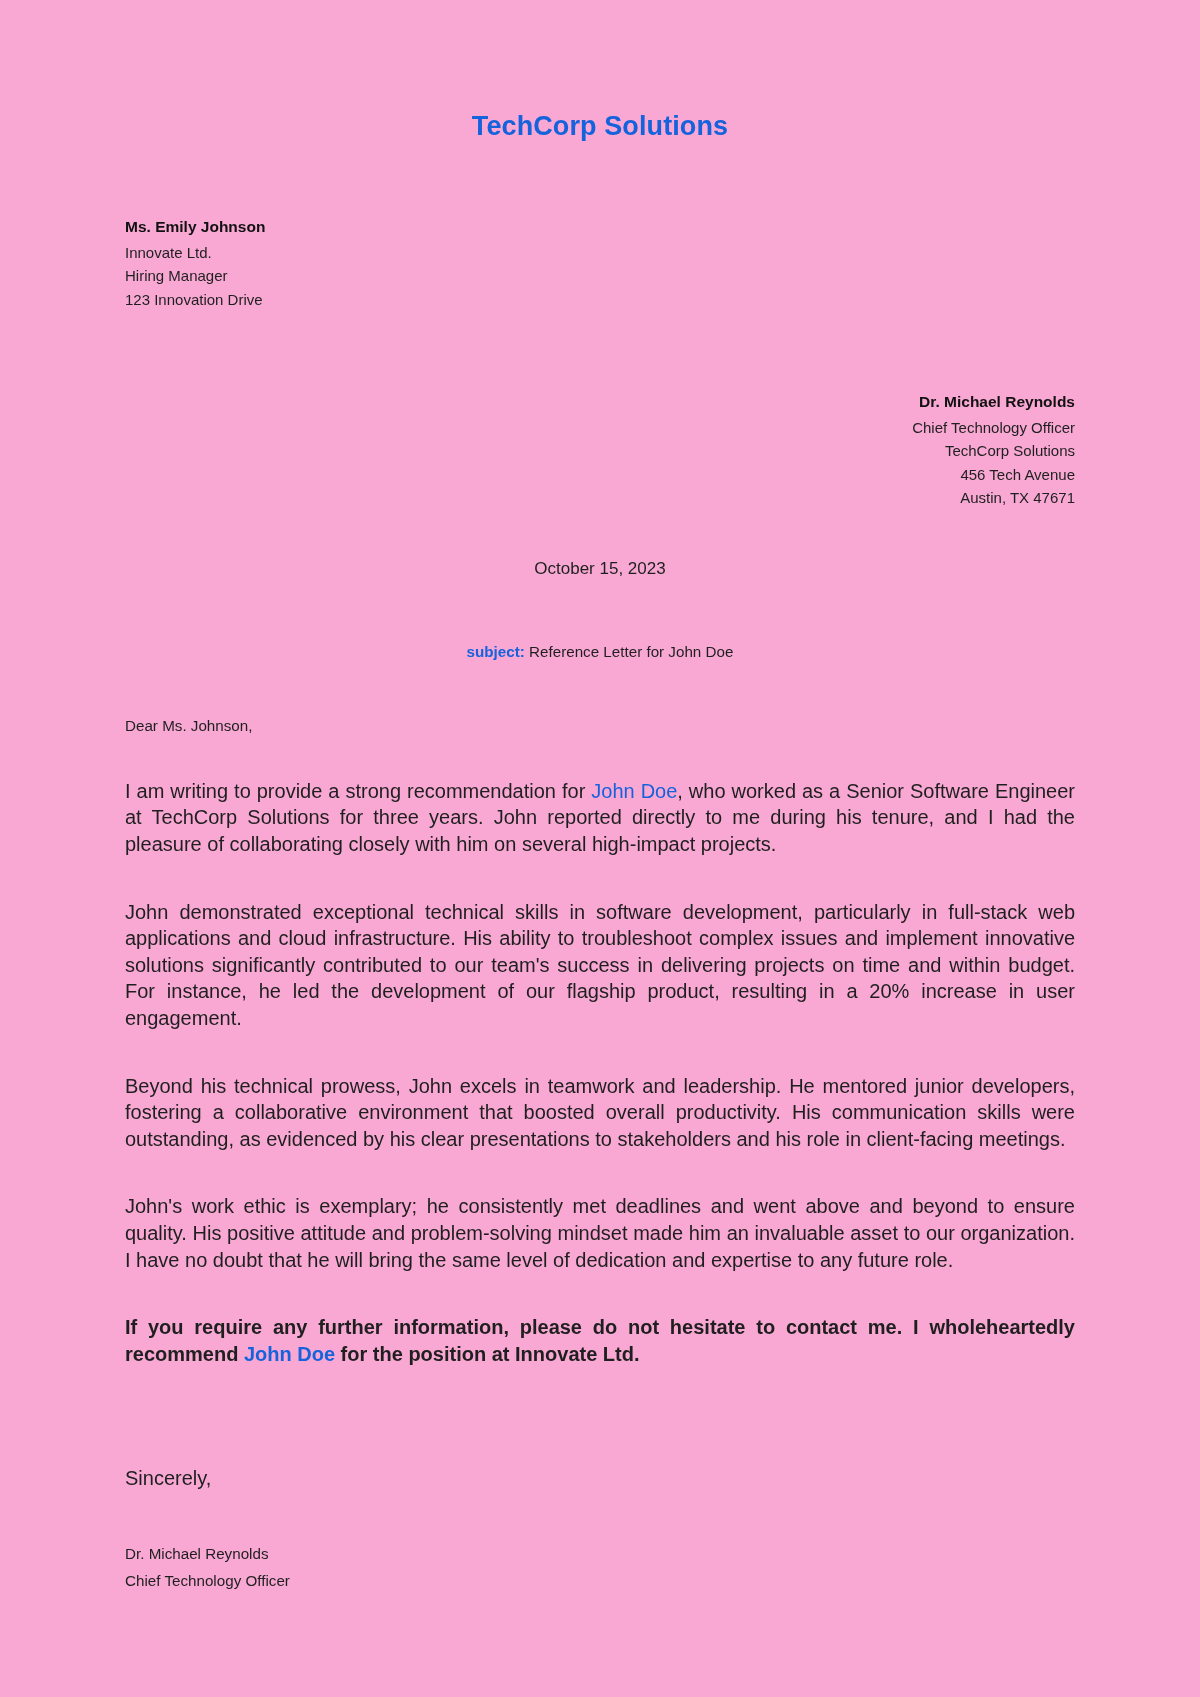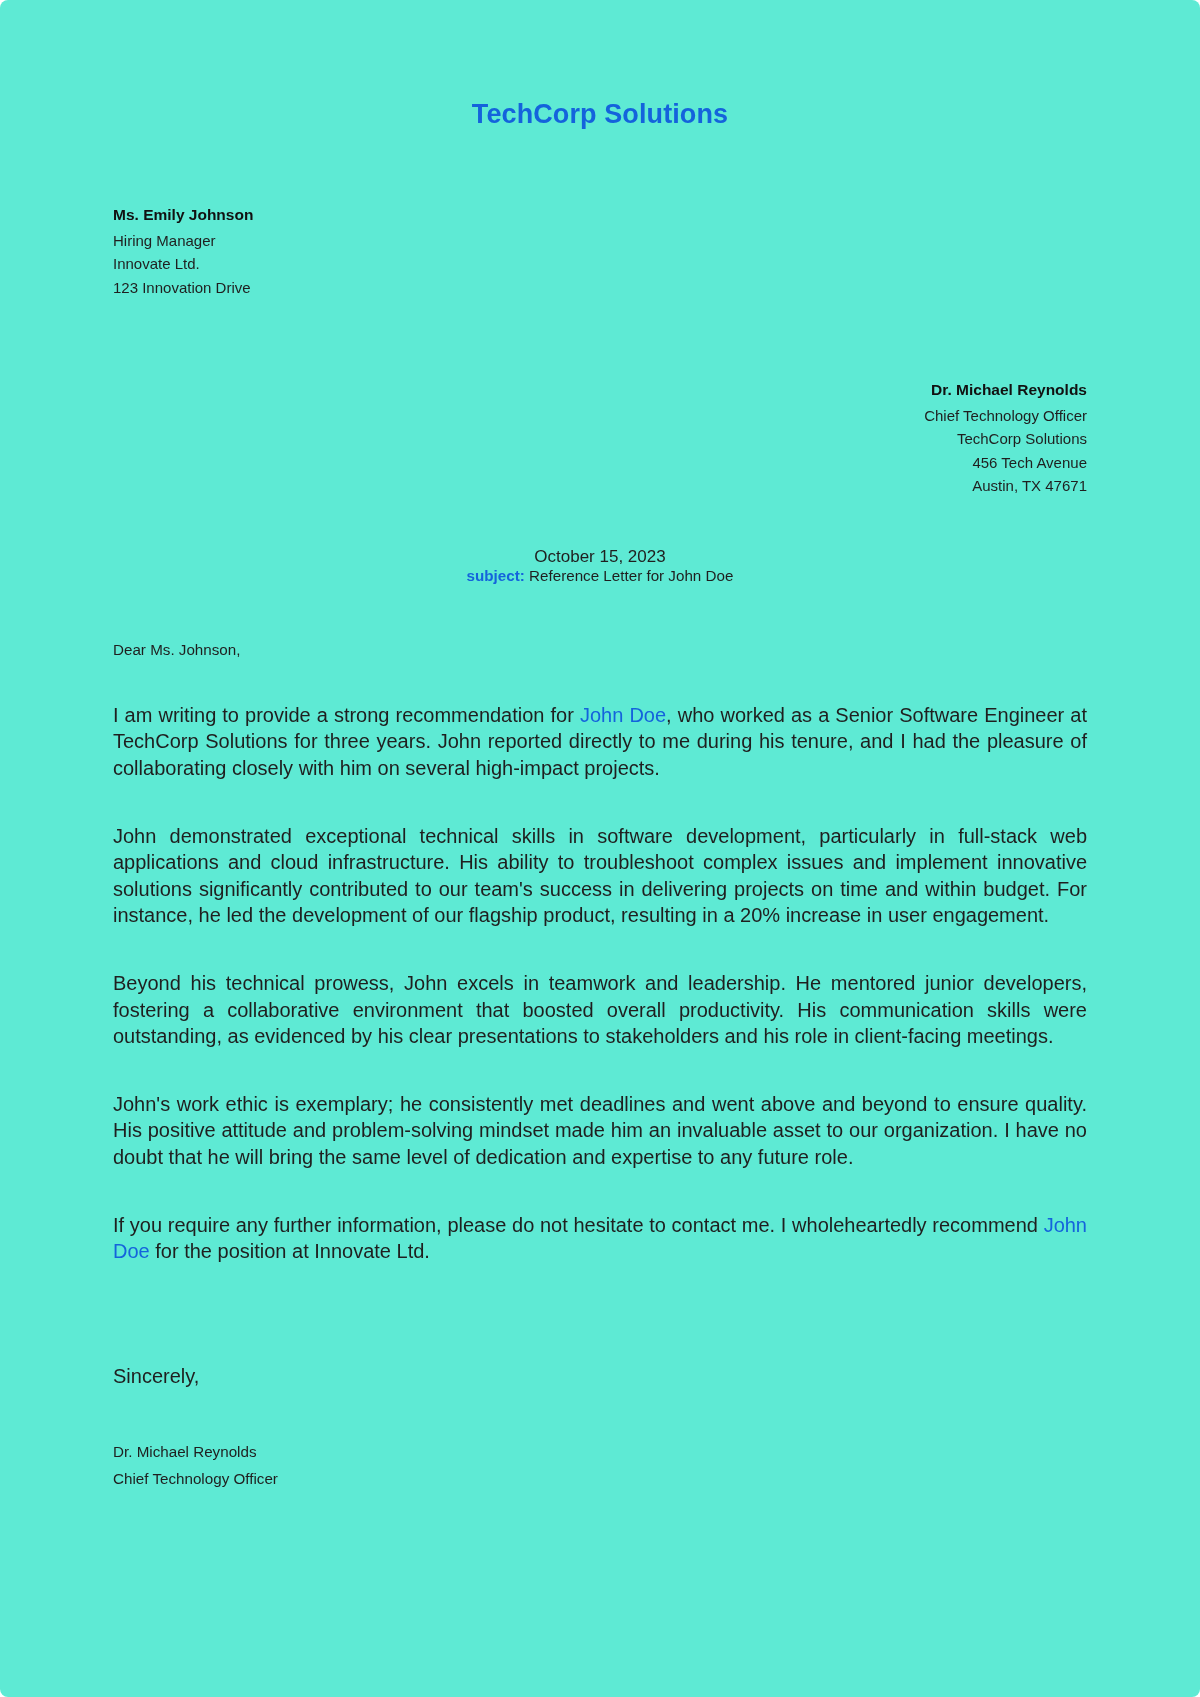--- a/index.html
+++ b/index.html
@@ -8,25 +8,24 @@
     padding: 0;
     background: #ffffff;
   }
   body {
     font-family: "Liberation Sans", sans-serif;
     color: #1a1a1a;
   }
   .page {
     width: 1200px;
     min-height: 1697px;
-    background: #5eead4;
+    background: #f9a8d4;
     margin: 0 auto;
     position: relative;
-    padding: 0;
-    border-radius: 8px;
+    padding: 12px;
   }
   .inner {
     padding: 0 113px;
   }
 
   
   .letterhead {
     text-align: center;
     padding-top: 98px;
   }
@@ -71,20 +70,21 @@
   
   .date-line {
     margin-top: 49px;
     text-align: center;
     font-size: 17px;
     color: #1f1f1f;
   }
 
   
   .subject-line {
+    margin-top: 64px;
     text-align: center;
     font-size: 15.2px;
     color: #1f1f1f;
   }
   .subject-label {
     font-weight: bold;
     color: #1463dc;
   }
 
   
@@ -96,21 +96,21 @@
   .body-copy {
     margin-top: 44px;
   }
   .body-para {
     font-size: 20px;
     line-height: 26.6px;
     color: #1f1f1f;
     text-align: justify;
     margin: 0 0 41px 0;
   }
-  .body-para:last-child { margin-bottom: 8px; }
+  .body-para:last-child { margin-bottom: 8px; font-weight: bold; }
   .name-highlight {
     color: #1463dc;
   }
 
   
   .closing {
     margin-top: 100px;
     font-size: 20px;
     color: #1f1f1f;
   }
@@ -128,22 +128,22 @@
 
 <div class="page">
   <div class="inner">
 
     <div class="letterhead">
       <div class="company-name">TechCorp Solutions</div>
     </div>
 
     <div class="recipient-block">
       <div class="recipient-name">Ms. Emily Johnson</div>
+      <div class="addr-line">Innovate Ltd.</div>
       <div class="addr-line">Hiring Manager</div>
-      <div class="addr-line">Innovate Ltd.</div>
       <div class="addr-line">123 Innovation Drive</div>
     </div>
 
     <div class="sender-block">
       <div class="sender-name">Dr. Michael Reynolds</div>
       <div class="addr-line">Chief Technology Officer</div>
       <div class="addr-line">TechCorp Solutions</div>
       <div class="addr-line">456 Tech Avenue</div>
       <div class="addr-line">Austin, TX 47671</div>
     </div>

